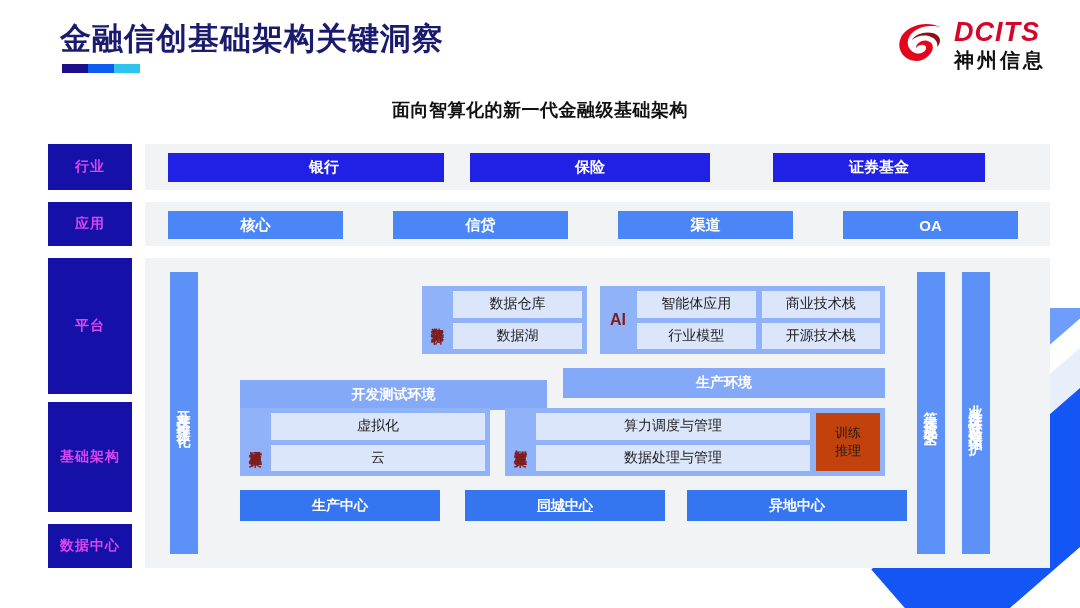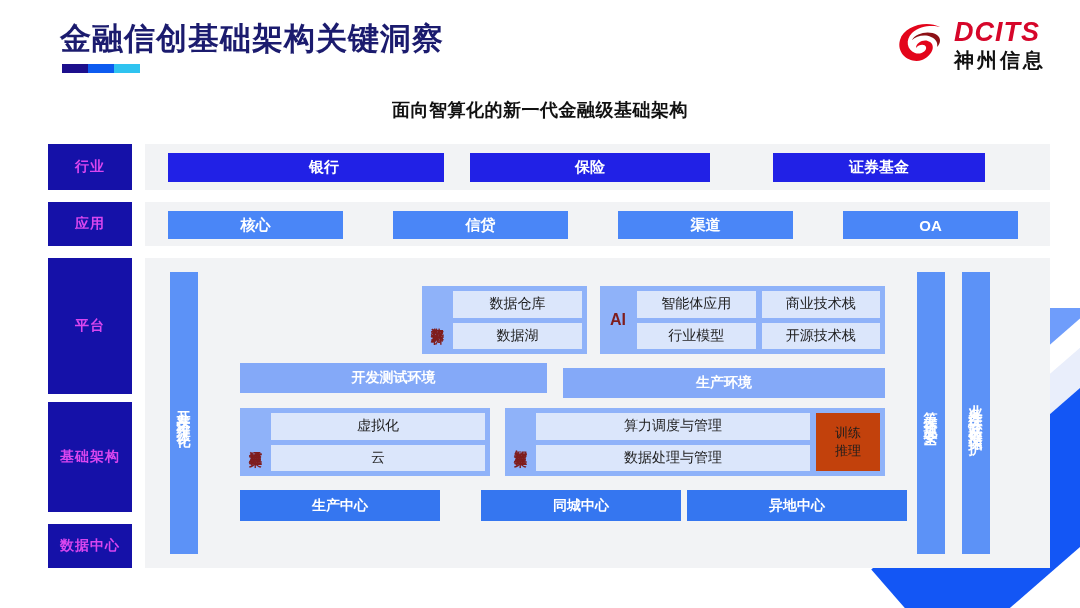--- a/index.html
+++ b/index.html
@@ -207,21 +207,21 @@
             <span class="cell">智能体应用</span>
             <span class="cell">商业技术栈</span>
           </span>
           <span class="grow">
             <span class="cell">行业模型</span>
             <span class="cell">开源技术栈</span>
           </span>
         </span>
       </div>
 
-      <div class="chip chip-soft" style="position:absolute;left:95px;top:105px;width:307px;height:30px;">
+      <div class="chip chip-soft" style="position:absolute;left:95px;top:122px;width:307px;height:30px;">
         <span>开发测试环境</span>
       </div>
       <div class="chip chip-soft" style="position:absolute;left:418px;top:110px;width:322px;height:30px;">
         <span>生产环境</span>
       </div>
 
       <div class="group" style="left:95px;top:150px;width:250px;height:68px;">
         <span class="group-label">通算框架</span>
         <span class="group-cells">
           <span class="cell">虚拟化</span>
@@ -235,21 +235,21 @@
           <span class="cell">算力调度与管理</span>
           <span class="cell">数据处理与管理</span>
         </span>
         <span class="cell-tall" style="white-space:pre-line;">训练
 推理</span>
       </div>
 
       <div class="chip chip-bright" style="position:absolute;left:95px;top:232px;width:200px;height:31px;">
         <span>生产中心</span>
       </div>
-      <div class="chip chip-bright" style="position:absolute;left:336px;top:232px;width:200px;height:31px;">
+      <div class="chip chip-bright" style="position:absolute;left:320px;top:232px;width:200px;height:31px;text-decoration:underline;">
         <span>同城中心</span>
       </div>
       <div class="chip chip-bright" style="position:absolute;left:542px;top:232px;width:220px;height:31px;font-family:Liberation Mono, monospace;">
         <span>异地中心</span>
       </div>
 
     </div>
   </div>
 </div>
 

